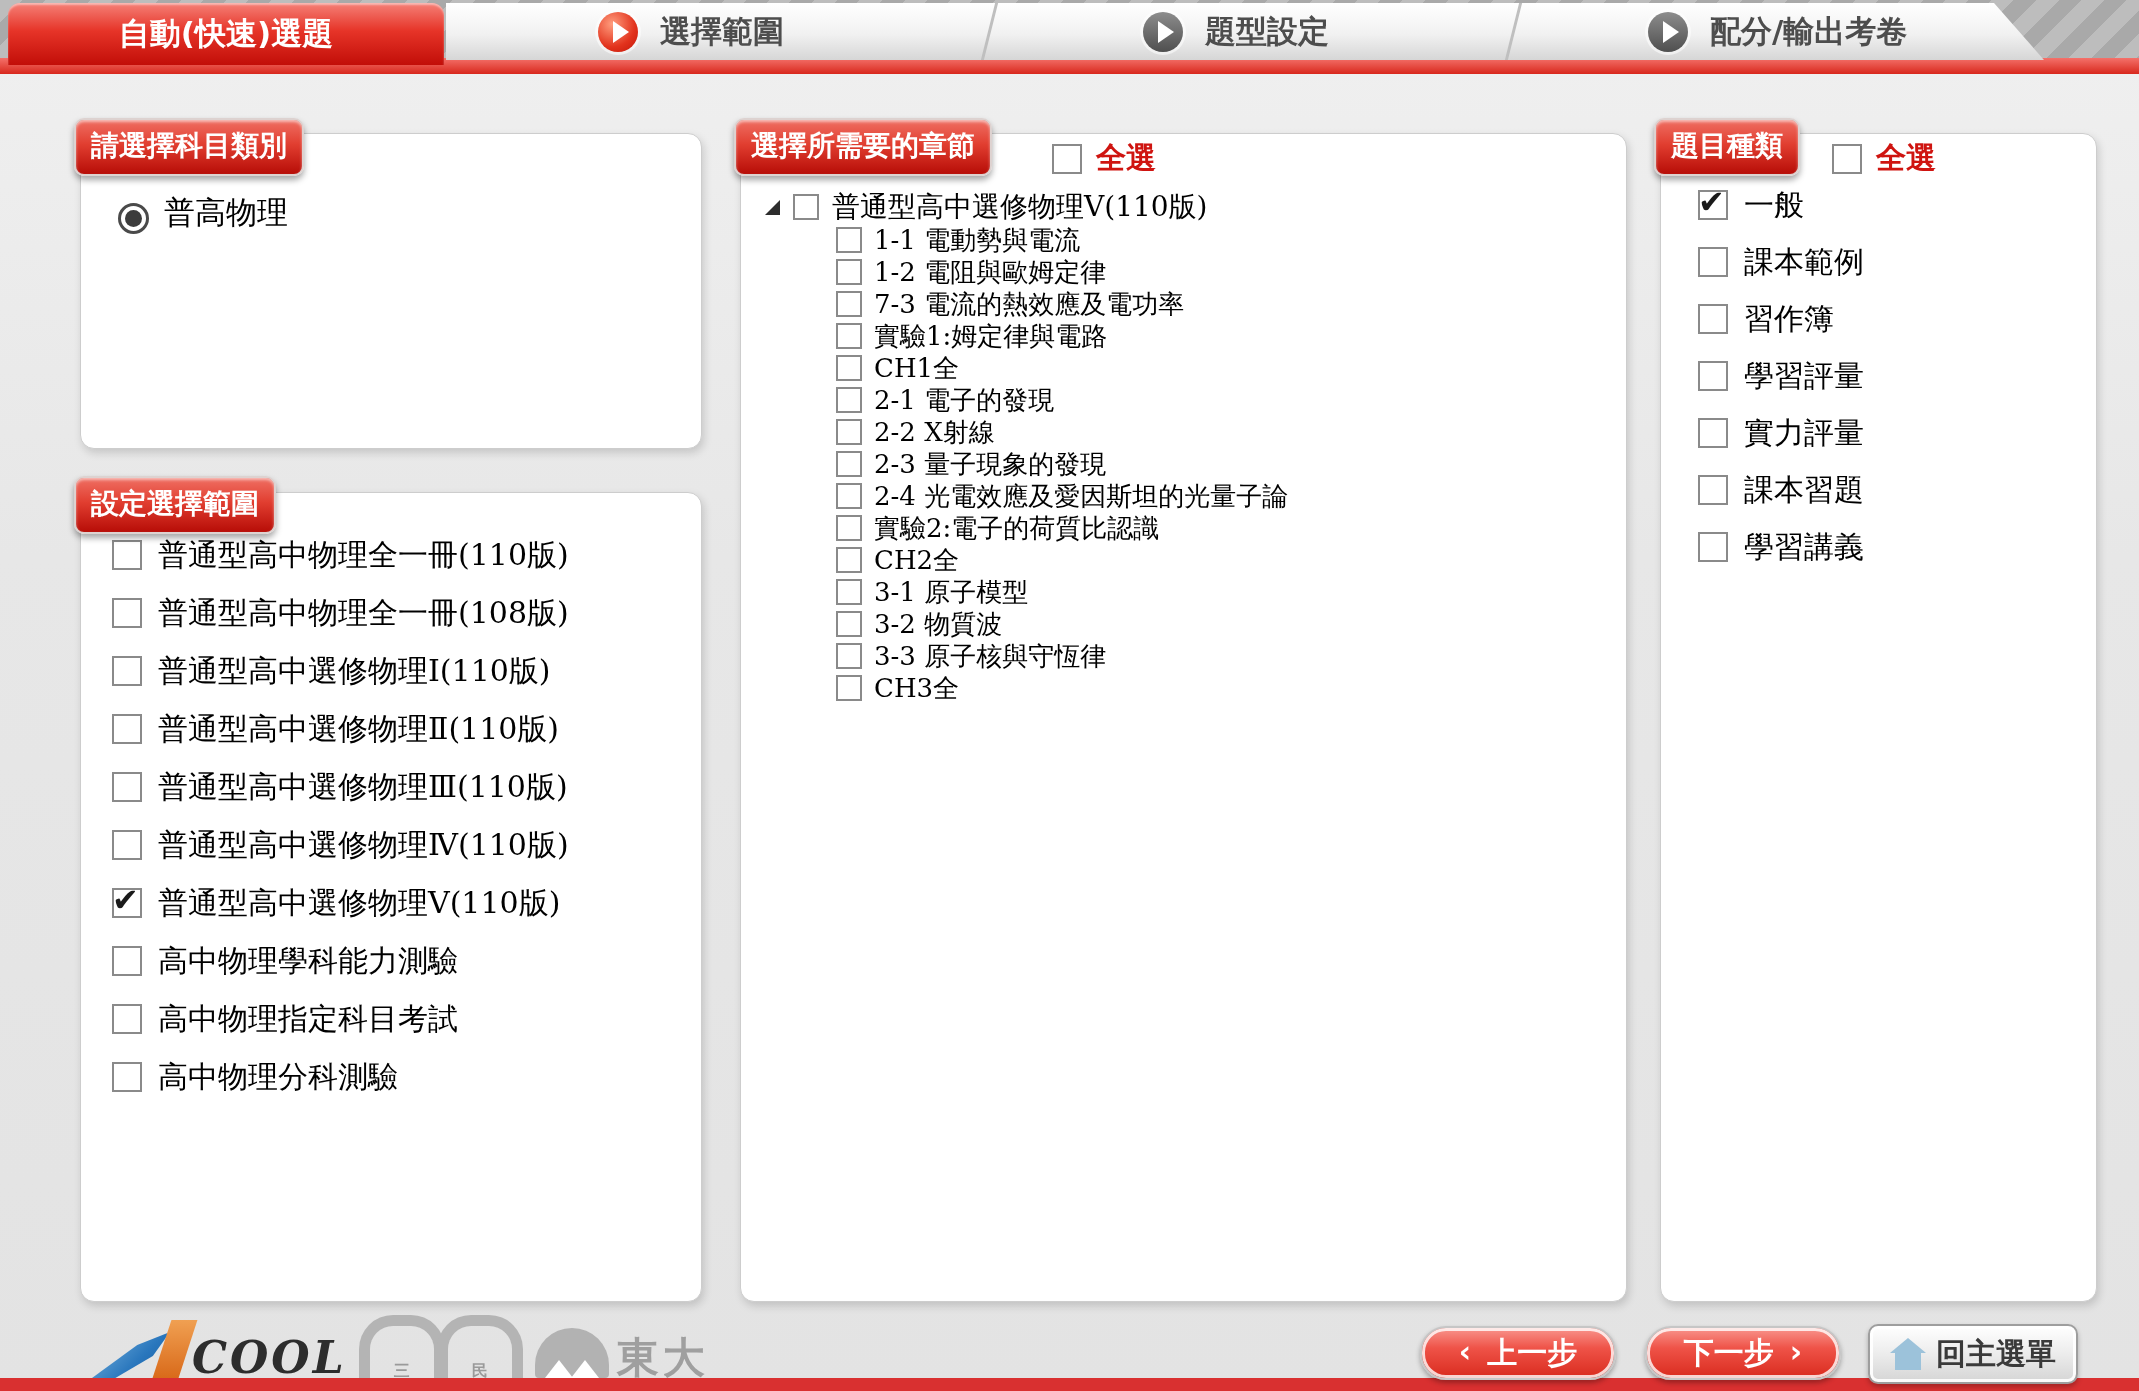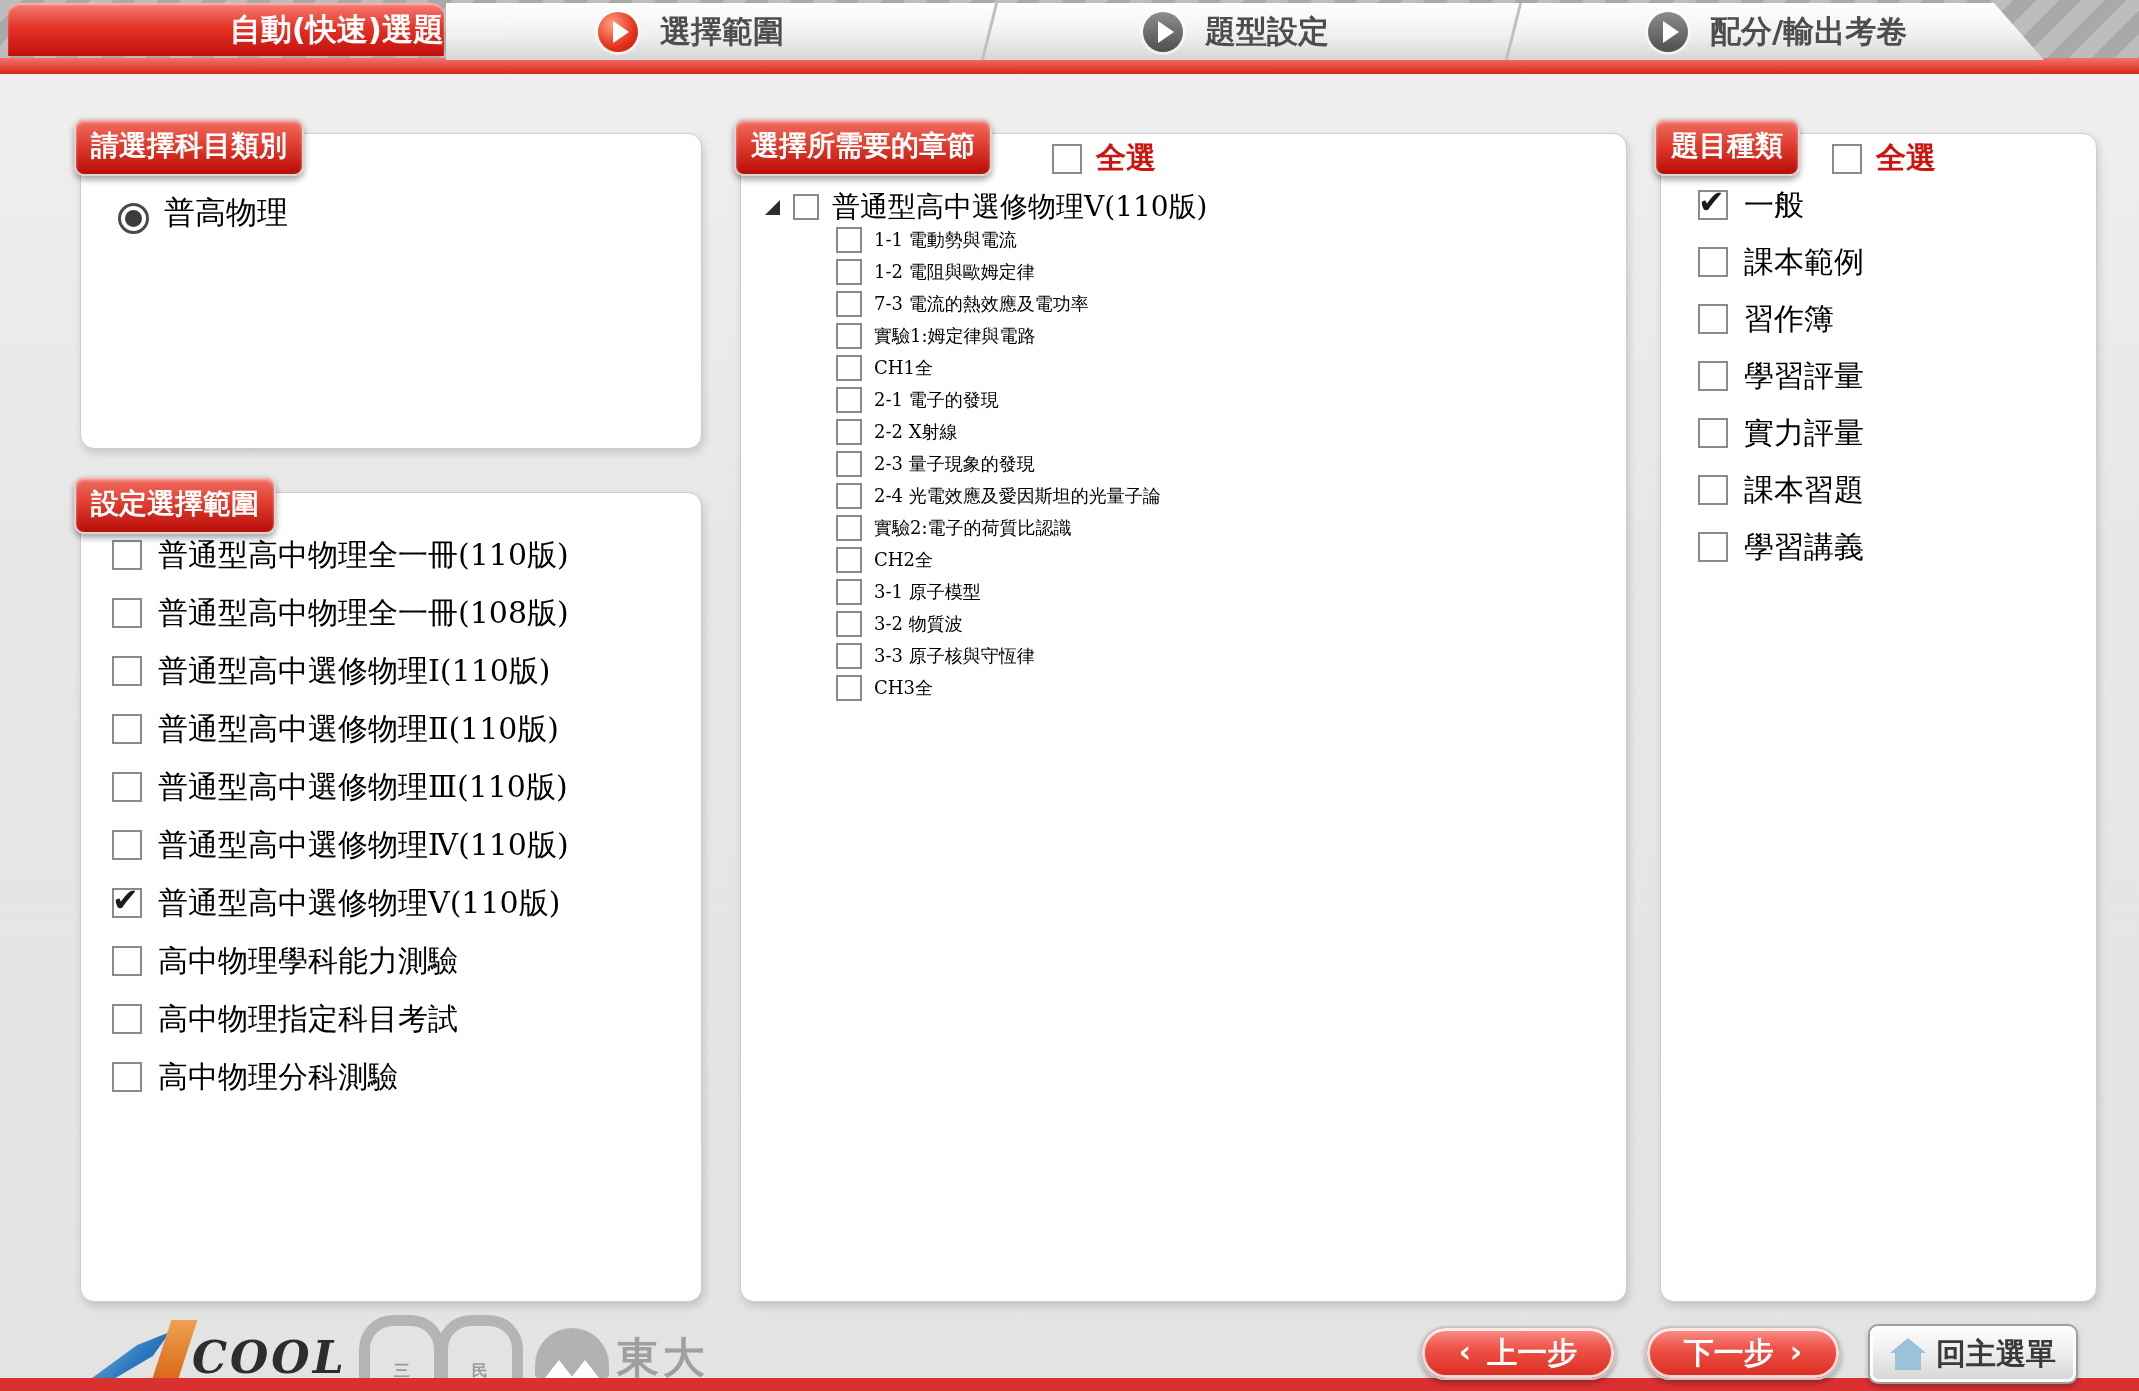--- a/index.html
+++ b/index.html
@@ -9,23 +9,23 @@
   .serif{font-family:"DejaVu Serif","Liberation Serif",serif;}
 
   
   .tabbar{position:absolute;top:0;left:0;width:2139px;height:74px;
           background:repeating-linear-gradient(135deg,#bdbdbd 0 16px,#a9a9a9 16px 32px);}
   .red-underbar{position:absolute;top:58px;left:0;width:2139px;height:16px;
           background:linear-gradient(180deg,#f4716a,#d8281d);z-index:1;}
   .white-strip{position:absolute;top:3px;left:446px;width:1598px;height:57px;z-index:2;
           background:linear-gradient(180deg,#ffffff 0%,#f1f1f1 55%,#d6d6d6 100%);
           clip-path:polygon(0 0,1548px 0,1598px 57px,0 57px);}
-  .tab-active{position:absolute;top:3px;left:8px;width:436px;height:53px;z-index:3;
+  .tab-active{position:absolute;top:3px;left:8px;width:436px;height:62px;z-index:3;
           background:linear-gradient(180deg,#f58077 0%,#e63428 45%,#c20e08 100%);
-          border-radius:12px 12px 0 0;display:flex;align-items:center;justify-content:flex-end;
+          border-radius:12px 12px 0 0;display:flex;align-items:center;justify-content:center;
           color:#fff;font-weight:bold;font-size:31px;
           box-shadow:inset 0 2px 2px rgba(255,255,255,.45);}
   .tab-item{position:absolute;top:3px;height:57px;z-index:4;display:flex;align-items:center;gap:22px;
           color:#4d4d4d;font-weight:bold;font-size:31px;}
   .tab-sep{position:absolute;top:3px;width:3px;height:57px;z-index:3;background:#bfbfbf;
           transform:skewX(-14deg);}
   .play{width:40px;height:40px;border-radius:50%;position:relative;flex:none;
         box-shadow:0 0 0 3px rgba(255,255,255,.55);}
   .play[data-icon="red"]{background:radial-gradient(circle at 35% 30%,#ff9d7e,#e2331d 60%,#c21508);}
   .play[data-icon="gray"]{background:linear-gradient(180deg,#8d8d8d,#4f4f4f);}
@@ -54,21 +54,21 @@
   .radio[data-checked="true"]::after{content:"";position:absolute;inset:4px;border-radius:50%;
         background:#3c3c3c;}
   .row{display:flex;align-items:center;gap:16px;color:#000;}
   .expander{width:0;height:0;border-left:15px solid transparent;border-bottom:15px solid #2d2d2d;flex:none;}
 
   
   .range-list{position:absolute;left:112px;top:526px;z-index:5;}
   .range-list .row{height:58px;font-size:30px;}
   .tree-root{position:absolute;left:765px;top:190px;z-index:5;height:34px;font-size:28px;gap:13px;}
   .tree-children{position:absolute;left:836px;top:224px;z-index:5;}
-  .tree-children .row{height:32px;font-size:18px;gap:12px;}
+  .tree-children .row{height:32px;font-size:26px;gap:12px;}
   .type-list{position:absolute;left:1698px;top:188px;z-index:5;}
   .type-list .row{height:34px;margin-bottom:23px;font-size:30px;}
   .subject-row{position:absolute;left:118px;top:192px;z-index:5;font-size:31px;gap:15px;align-items:flex-end;}
 
   
   .btn-red{position:absolute;width:192px;height:50px;border-radius:26px;z-index:5;cursor:pointer;
         background:linear-gradient(180deg,#f9958d 0%,#ef5348 40%,#d92b1e 100%);
         border:2px solid #c6c6c6;
         box-shadow:0 3px 5px rgba(0,0,0,.3),inset 0 0 0 3px rgba(255,255,255,.8);
         color:#fff;font-weight:bold;font-size:30px;display:flex;align-items:center;justify-content:center;gap:16px;}

